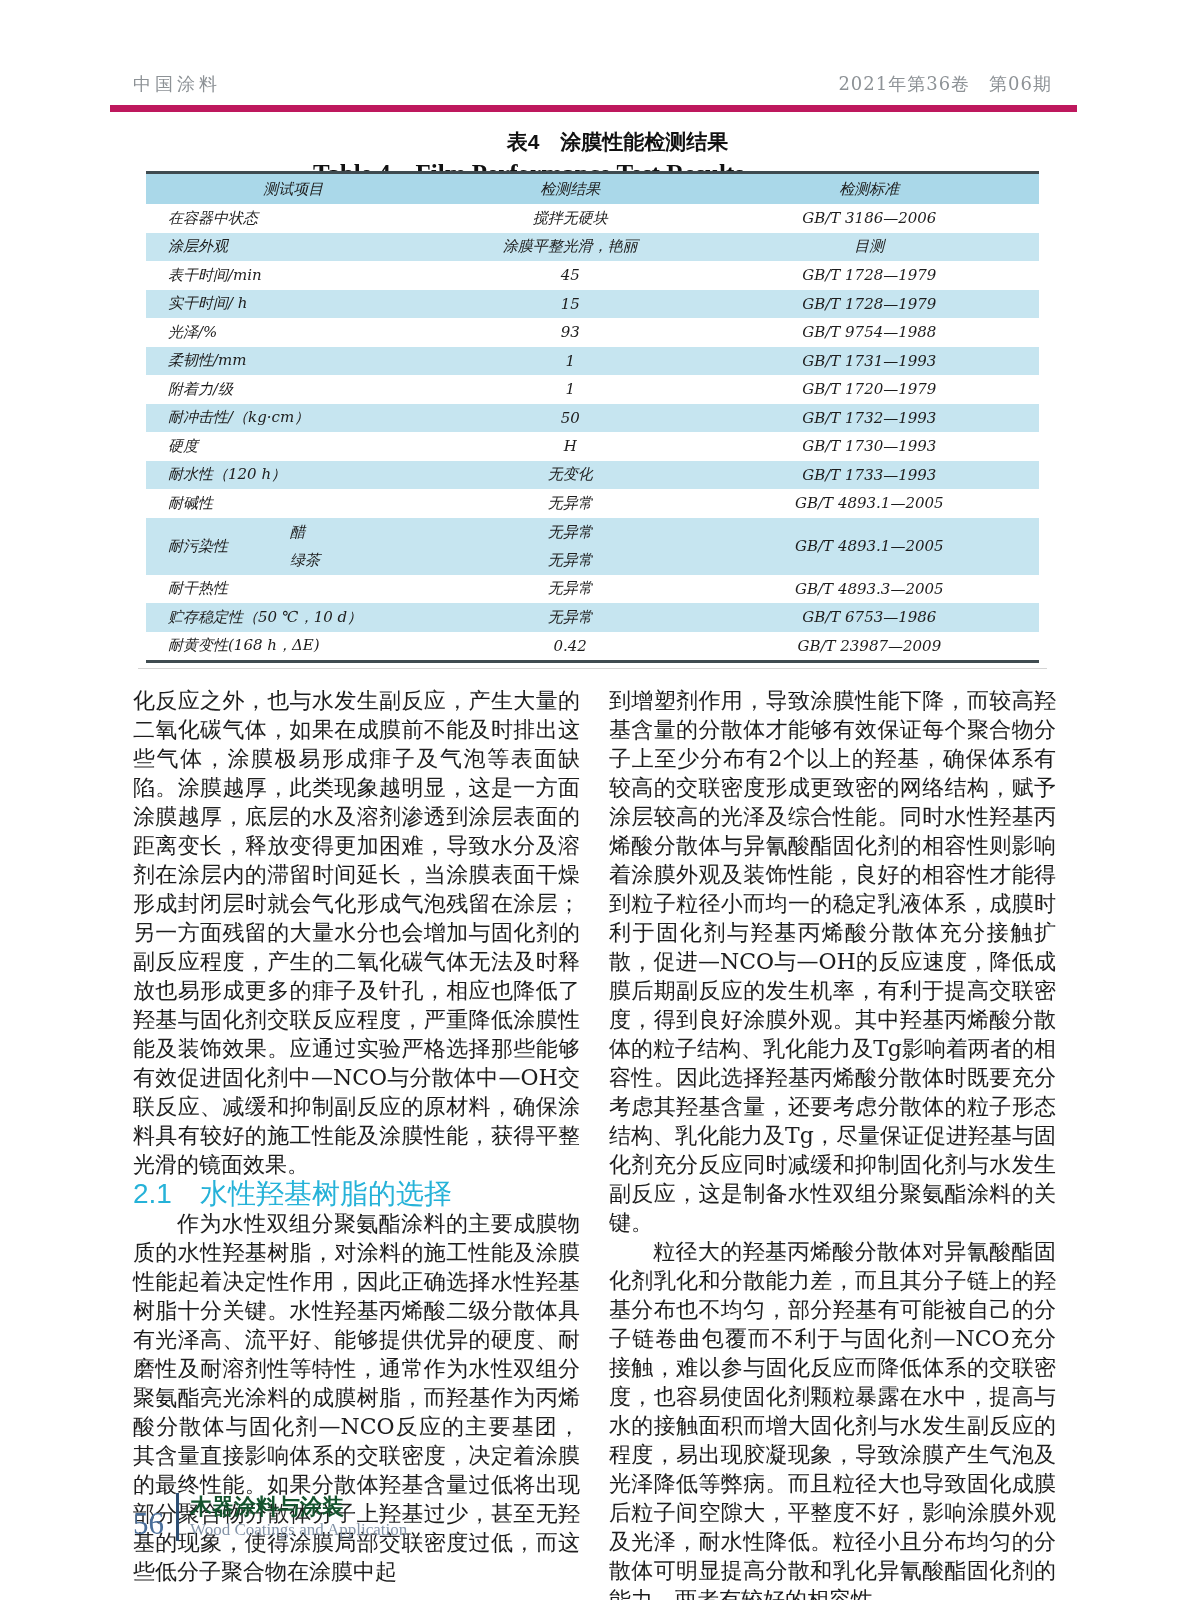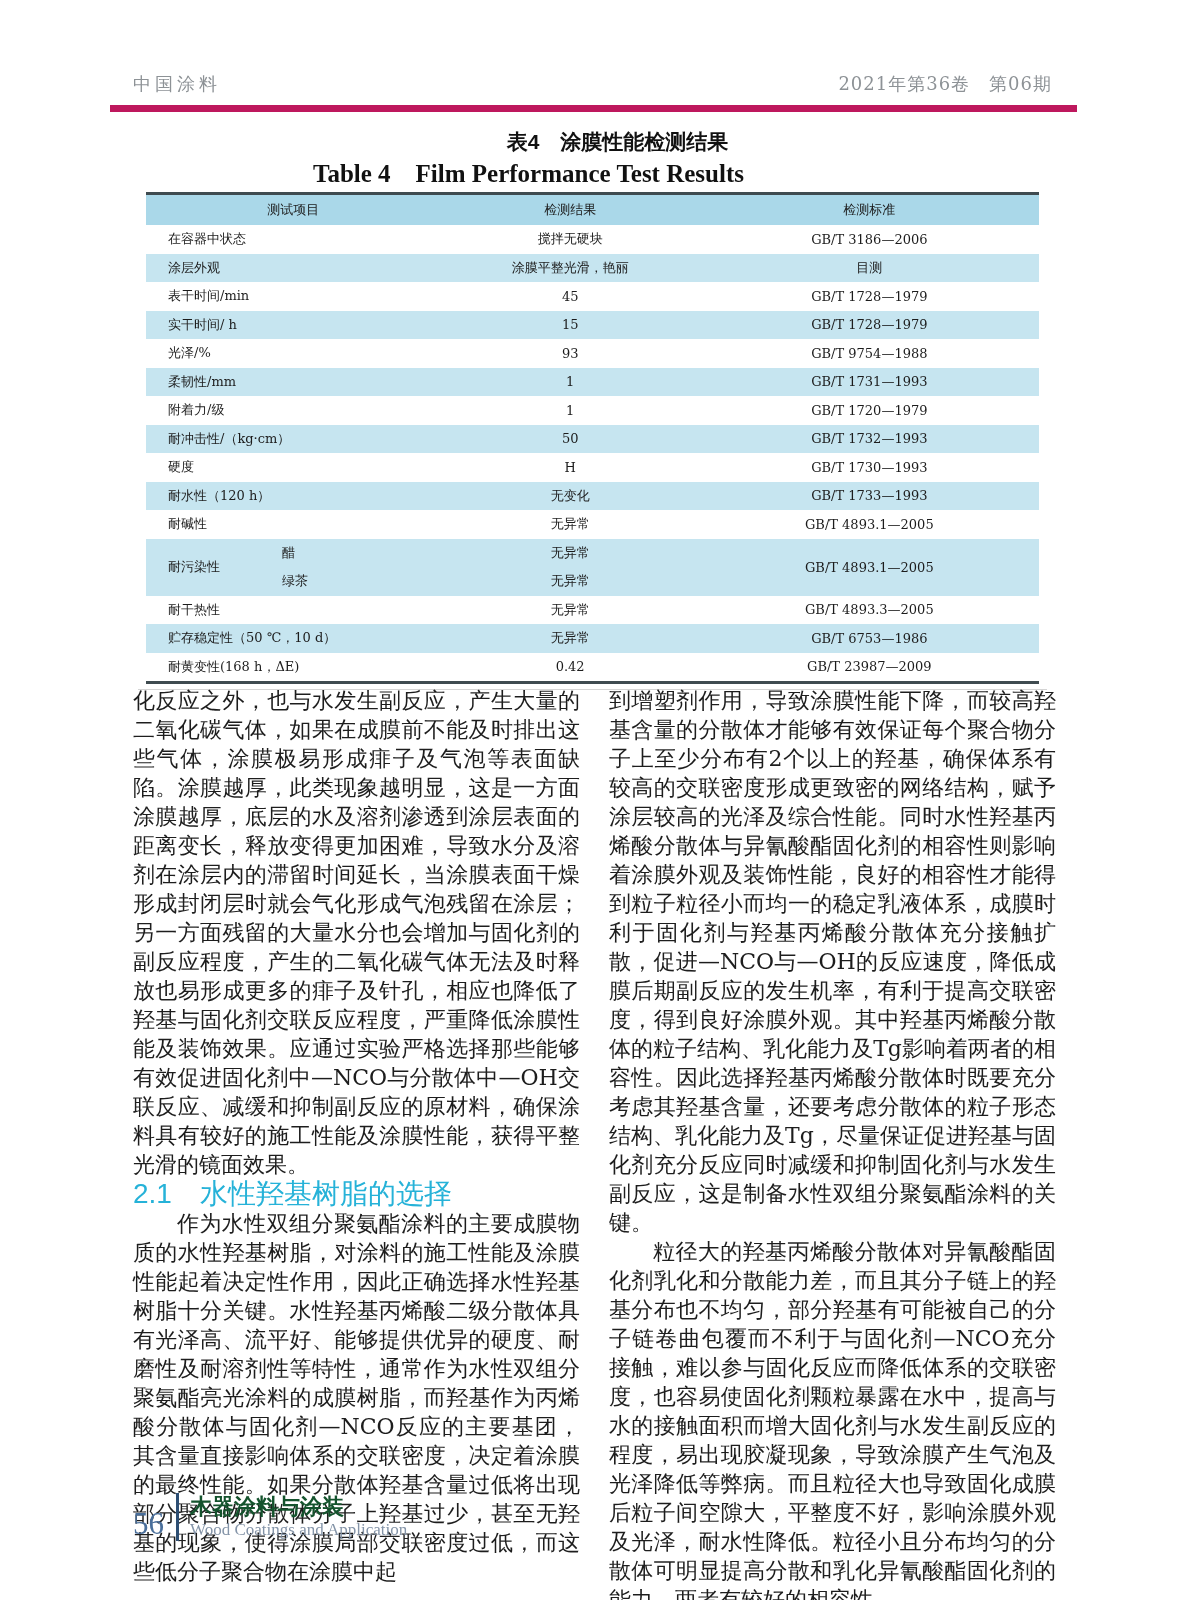--- a/index.html
+++ b/index.html
@@ -30,24 +30,25 @@
     font-weight: bold; font-size: 21px; color: #111; margin-left: 24px;
   }
   .tbl-title-en {
     position: absolute; top: 157px; left: 16px; width: 1025px;
     text-align: center; font-family: "Liberation Serif", serif;
     font-weight: bold; font-size: 25px; color: #111;
   }
 
   
   .tbl {
-    position: absolute; top: 192px; left: 146px; width: 893px;
+    position: absolute; top: 171px; left: 146px; width: 893px;
     border-top: 3px solid #3f4b50;
     border-bottom: 3px solid #3f4b50;
-    font-size: 13px;
+    font-size: 15px;
+    font-style: italic;
   }
   .tbl::after {
     content: ""; position: absolute; left: -8px; right: -8px; bottom: -9px;
     border-bottom: 1px solid #d4d4d4;
   }
   .trow { display: flex; align-items: center; min-height: 28.5px; }
   .trow.shaded { background: #c6e5f0; }
   .trow.thead  { background: #aad8e9; min-height: 30px; }
   .c1 { width: 33%; padding-left: 22px; text-align: left; }
   .c2 { width: 29%; text-align: center; }

